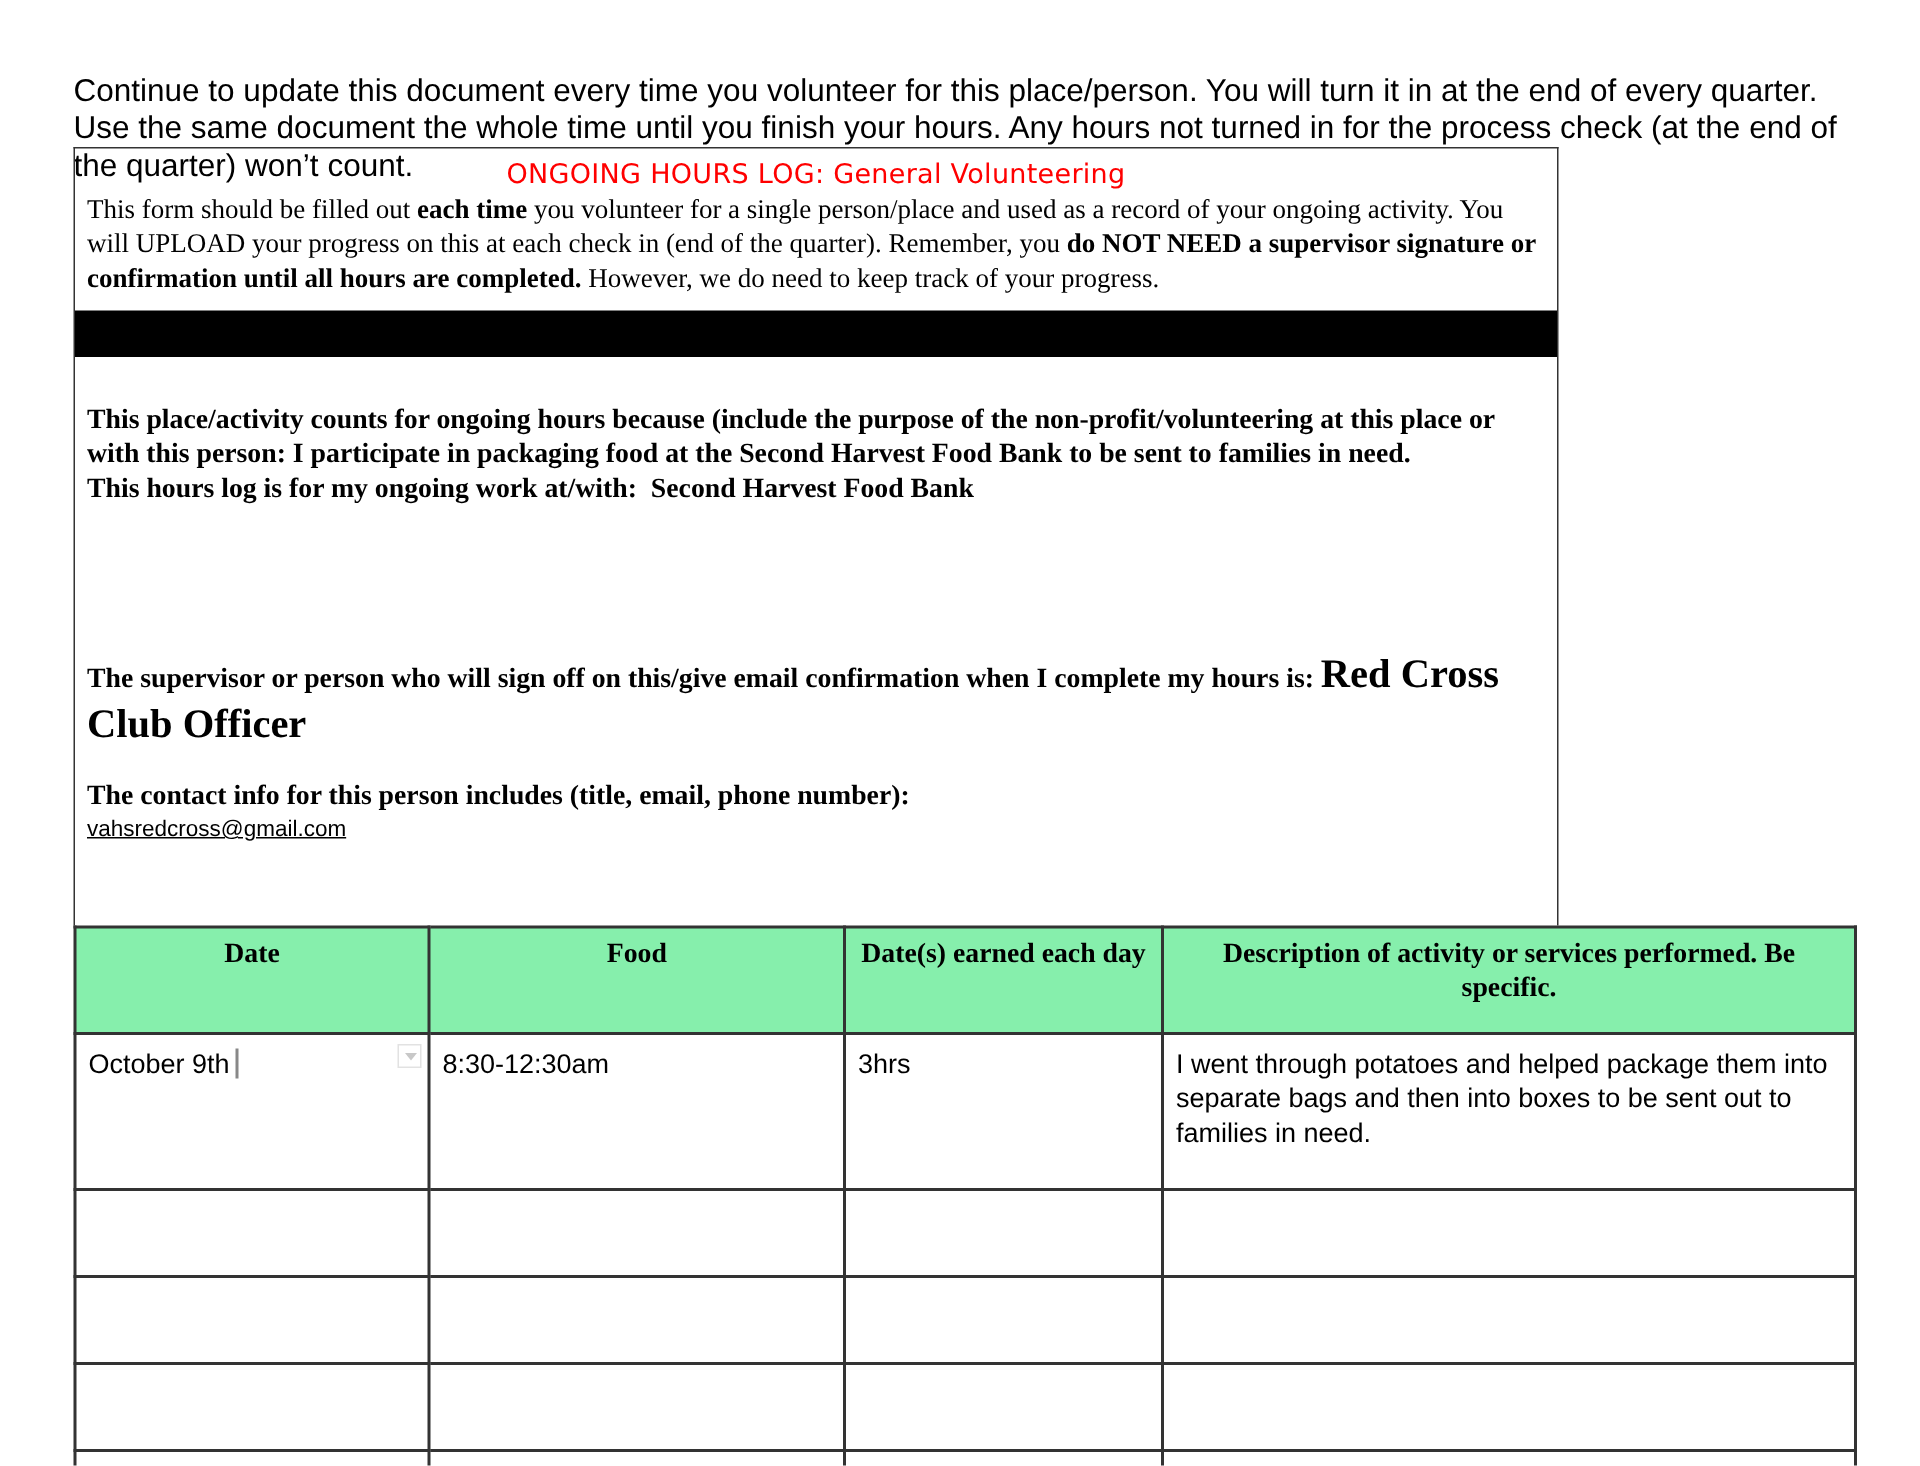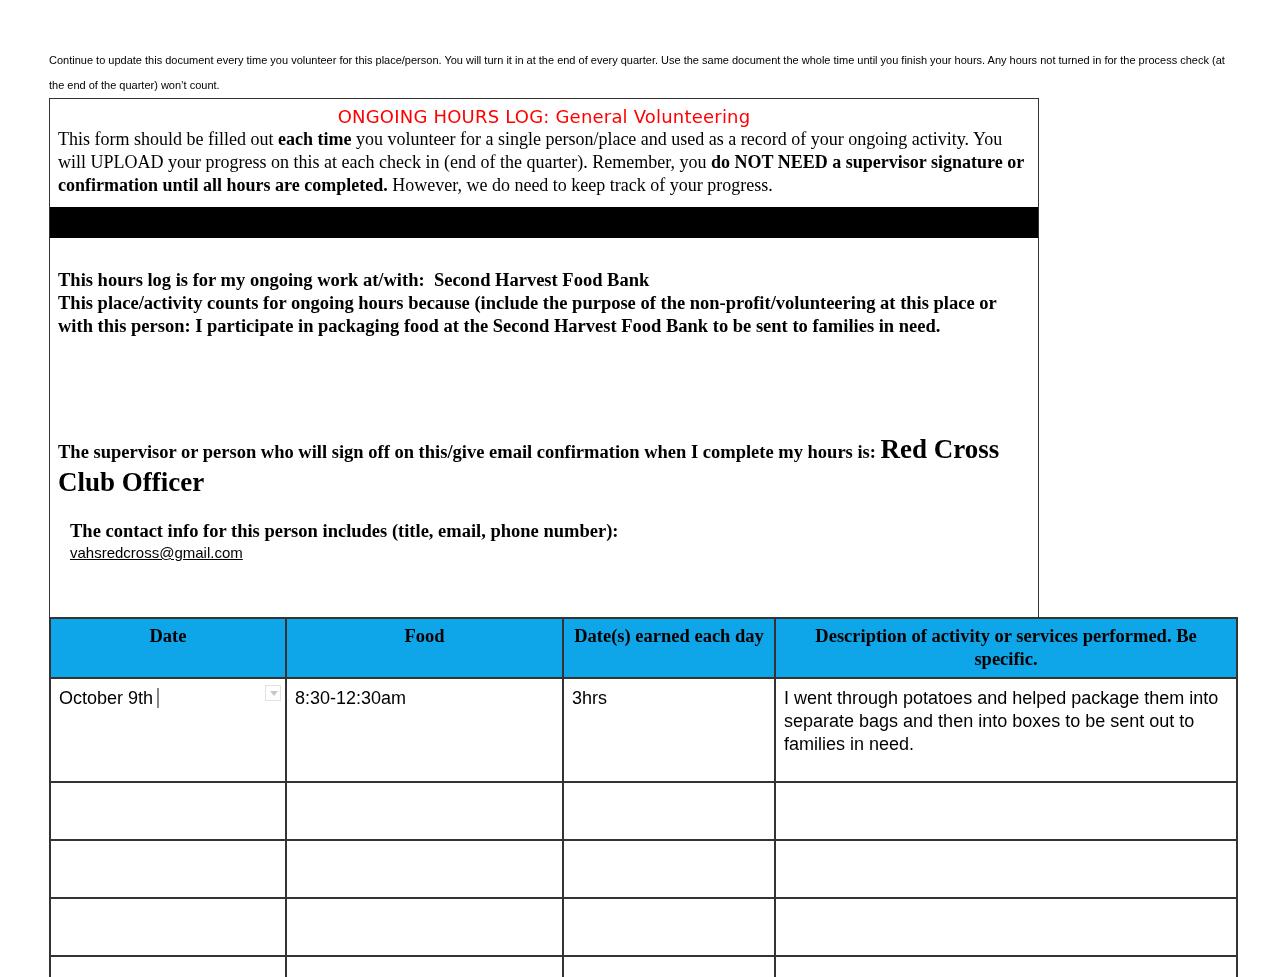--- a/index.html
+++ b/index.html
@@ -1,19 +1,19 @@
 <!DOCTYPE html>
 <html><head>
 <meta charset="utf-8">
 <style>
   html, body { margin: 0; padding: 0; background: #ffffff; }
   body { width: 1280px; height: 977px; position: relative; overflow: hidden; color: #000; }
   .intro {
     position: absolute; left: 49px; top: 48px; width: 1190px;
-    font-family: "Liberation Sans", sans-serif; font-size: 11px; line-height: 25px;
+    font-family: "Liberation Sans", sans-serif; font-size: 21px; line-height: 25px;
   }
   .frame {
     position: absolute; left: 49px; top: 98px; width: 990px; height: 519px;
     border: 1px solid #333; border-bottom: none; box-sizing: border-box;
   }
   .form-title {
     text-align: center; color: #ff0000; margin-top: 7px;
     font-family: "DejaVu Sans", sans-serif; font-size: 18px; line-height: 22px; letter-spacing: 0.2px;
   }
   .form-desc {
@@ -21,31 +21,31 @@
   }
   .black-bar {
     position: absolute; left: 0; right: 0; top: 108px; height: 31px; background: #000;
   }
   .serif {
     font-family: "Liberation Serif", serif; font-weight: bold; font-size: 18.5px; line-height: 23px;
   }
   .block1 { position: absolute; left: 8px; right: 20px; top: 170px; }
   .block2 { position: absolute; left: 8px; right: 20px; top: 334px; }
   .big { font-size: 27px; line-height: 33px; }
-  .block3 { position: absolute; left: 20px; right: 20px; top: 421px; }
+  .block3 { position: absolute; left: 8px; right: 20px; top: 421px; }
   .email { font-family: "Liberation Sans", sans-serif; font-size: 15px; line-height: 20px; font-weight: normal; text-decoration: underline; }
 
   table.log {
     position: absolute; left: 49px; top: 617px; width: 1187px;
     border-collapse: collapse; table-layout: fixed;
   }
   table.log th, table.log td { border: 2px solid #333; vertical-align: top; }
   table.log th {
-    background: #0ea5e9; font-family: "Liberation Serif", serif; font-weight: bold;
-    font-size: 18.5px; line-height: 23px; text-align: center; height: 60px; padding: 6px 8px 0; box-sizing: border-box;
+    background: #86efac; font-family: "Liberation Serif", serif; font-weight: bold;
+    font-size: 18.5px; line-height: 23px; text-align: center; height: 71px; padding: 6px 8px 0; box-sizing: border-box;
   }
   table.log td {
     font-family: "Liberation Sans", sans-serif; font-size: 18px; line-height: 23px; padding: 8px 8px 16px;
   }
   tr.first td { height: 78px; }
   tr.empty td { height: 32px; }
   .cell-date { position: relative; }
   .cursor { display: inline-block; width: 2px; height: 20px; background: #888; vertical-align: -4px; margin-left: 4px; }
   .dd {
     position: absolute; right: 4px; top: 6px; width: 16px; height: 16px; border: 1px solid #e2e2e2; box-sizing: border-box;
@@ -60,22 +60,22 @@
 
 <div class="intro">Continue to update this document every time you volunteer for this place/person. You will turn it in at the end of every quarter. Use the same document the whole time until you finish your hours. Any hours not turned in for the process check (at the end of the quarter) won’t count.</div>
 
 <div class="frame">
   <div class="form-title">ONGOING HOURS LOG: General Volunteering</div>
   <div class="form-desc"><span>This form should be filled out </span><b>each time</b><span> you volunteer for a single person/place and used as a record of your ongoing activity. You will UPLOAD your progress on this at each check in (end of the quarter). Remember, you </span><b>do NOT NEED a supervisor signature or confirmation until all hours are completed.</b><span> However, we do need to keep track of your progress.</span></div>
 
   <div class="black-bar"></div>
 
   <div class="block1 serif">
+    <div><span>This place/activity counts for ongoing hours because (include the purpose of the non-profit/volunteering at this place or with this person:</span> <span>I participate in packaging food at the Second Harvest Food Bank to be sent to families in need.</span></div>
     <div><span>This hours log is for my ongoing work at/with:</span>&nbsp; <span>Second Harvest Food Bank</span></div>
-    <div><span>This place/activity counts for ongoing hours because (include the purpose of the non-profit/volunteering at this place or with this person:</span> <span>I participate in packaging food at the Second Harvest Food Bank to be sent to families in need.</span></div>
   </div>
 
   <div class="block2 serif">
     <span>The supervisor or person who will sign off on this/give email confirmation when I complete my hours is:</span> <span class="big">Red Cross Club Officer</span>
   </div>
 
   <div class="block3 serif">
     <div>The contact info for this person includes (title, email, phone number):</div>
     <div class="email">vahsredcross@gmail.com</div>
   </div>

